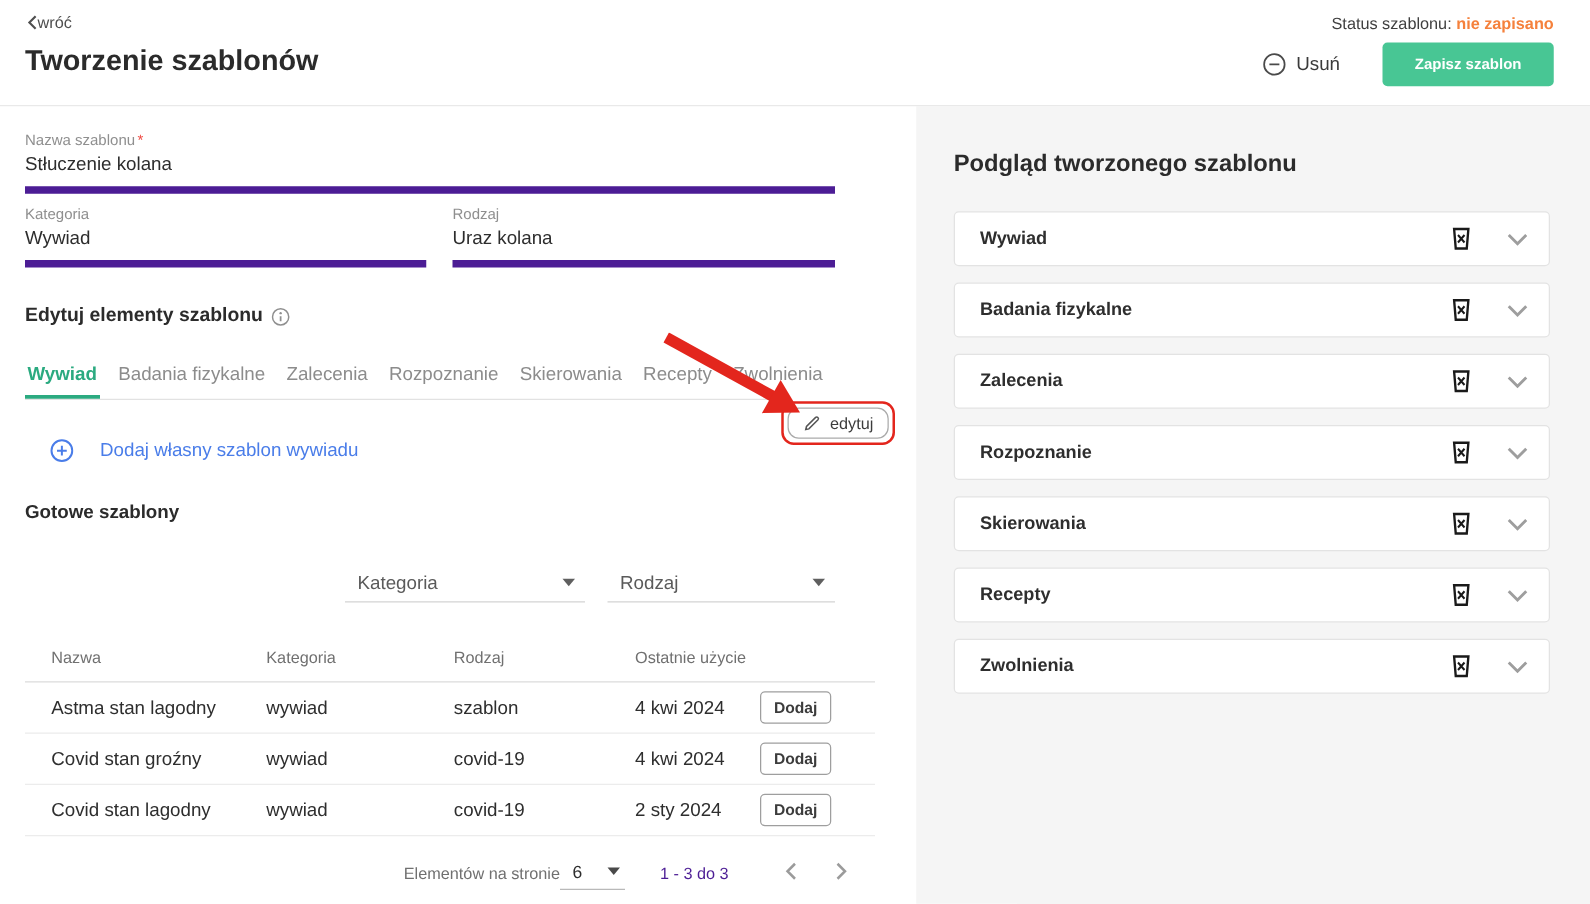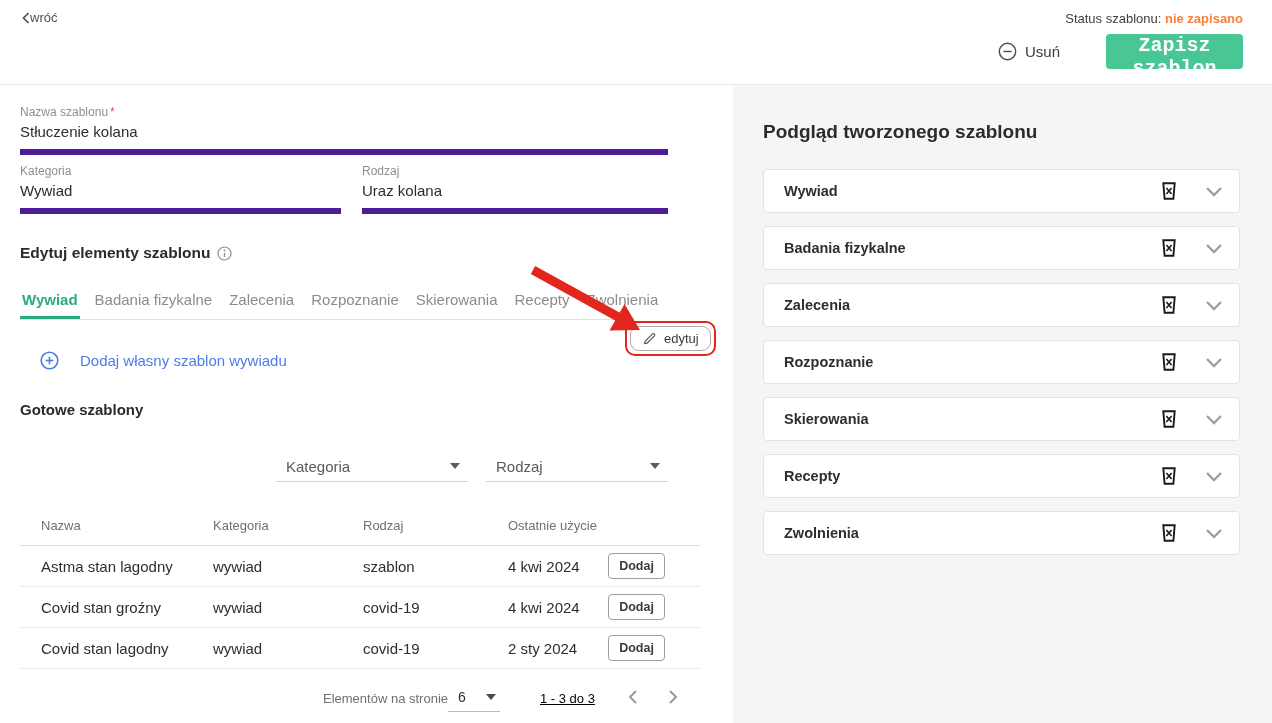--- a/index.html
+++ b/index.html
@@ -12,22 +12,22 @@
     gap:0; font-size:13px; color:#4f4f4f; cursor:pointer; }
   .page-title { position:absolute; left:20px; top:35px; font-size:23px;
     font-weight:700; color:#2b2b2b; }
   .status { position:absolute; right:29px; top:11px; font-size:13px; color:#3f3f3f; }
   .status b { color:#f5813c; font-weight:700; }
   .actions { position:absolute; right:29px; top:33px; display:flex;
     align-items:center; gap:34px; height:36px; }
   .delete-btn { display:flex; align-items:center; gap:8px; font-size:15px;
     color:#3a3a3a; cursor:pointer; }
   .save-btn { width:137px; height:35px; background:#48c694; border:none;
-    border-radius:4px; color:#fff; font-size:20px; font-weight:700;
-    font-family:Liberation Mono, monospace; cursor:pointer;margin-left:12px; }
+    border-radius:4px; color:#fff; font-size:12px; font-weight:700;
+    font-family:Liberation Sans, sans-serif; cursor:pointer; }
   
   .left { position:absolute; left:0; top:85px; width:733px; height:638px; background:#fff; }
   .field { position:absolute; border-bottom:6px solid #4c1d95; }
   .flabel { font-size:12px; color:#8f8f8f; }
   .flabel .req { color:#ef4b44; margin-left:2px; }
   .fvalue { font-size:15px; color:#2d2d2d; margin-top:4px; padding-bottom:9px; }
   #field-name { left:20px; top:20px; width:648px; }
   #field-category { left:20px; top:79px; width:321px; }
   #field-kind { left:362px; top:79px; width:306px; }
   .section-heading { position:absolute; left:20px; top:159px; display:flex;
@@ -70,21 +70,21 @@
   .tbody-row { font-size:15px; color:#2e2e2e; border-bottom:1px solid #ececec; }
   .add-row-btn { width:57px; height:26px; border:1px solid #9e9e9e; border-radius:4px;
     background:#fff; font-size:12.5px; font-weight:700; color:#3c3c3c;
     font-family:inherit; cursor:pointer; }
   
   .pg-label { position:absolute; left:323px; top:606px; font-size:13px; color:#707070; }
   .pg-select { position:absolute; left:448px; top:598px; width:52px; height:29px;
     border-bottom:1px solid #b9b9b9; display:flex; align-items:center;
     justify-content:space-between; padding:0 4px 0 10px; cursor:pointer; }
   .pg-select .fval { font-size:14px; color:#2e2e2e; }
-  .pg-range { position:absolute; left:540px; top:606px; font-size:13px; color:#000000;text-decoration:underline; }
+  .pg-range { position:absolute; left:528px; top:606px; font-size:13px; color:#4c1d95; }
   .pg-chev { position:absolute; top:601px; width:22px; height:22px; display:flex;
     align-items:center; justify-content:center; background:none; border:none; cursor:pointer; }
   #pg-prev { left:622px; } #pg-next { left:662px; }
   
   .right { position:absolute; left:733px; top:85px; width:539px; height:638px; background:#f5f5f5; }
   .preview-heading { position:absolute; left:30px; top:36px; font-size:19px;
     font-weight:700; color:#2b2b2b; }
   .card { position:absolute; left:30px; width:477px; height:44px; background:#fff;
     border:1px solid #e3e3e3; border-radius:4px; display:flex; align-items:center;
     padding:0 16px 0 20px; }
@@ -97,20 +97,21 @@
 
 <div class="header">
   <div class="back">
     <span style="display:flex;">
       <svg width="8" height="12" viewBox="0 0 8 12">
           <polyline points="6.5,1 1.5,6 6.5,11" fill="none" stroke="#4f4f4f" stroke-width="1.7"></polyline>
         </svg>
     </span>
     <span>wróć</span>
   </div>
+  <div class="page-title">Tworzenie szablonów</div>
   <div class="status">
     <span>Status szablonu:</span>
     <b>nie zapisano</b>
   </div>
   <div class="actions">
     <div class="delete-btn">
       <span style="display:flex;">
         <svg width="19" height="19" viewBox="0 0 19 19">
             <circle cx="9.5" cy="9.5" r="8.2" fill="none" stroke="#4a4a4a" stroke-width="1.4"></circle>
             <line x1="5.5" y1="9.5" x2="13.5" y2="9.5" stroke="#4a4a4a" stroke-width="1.4"></line>

